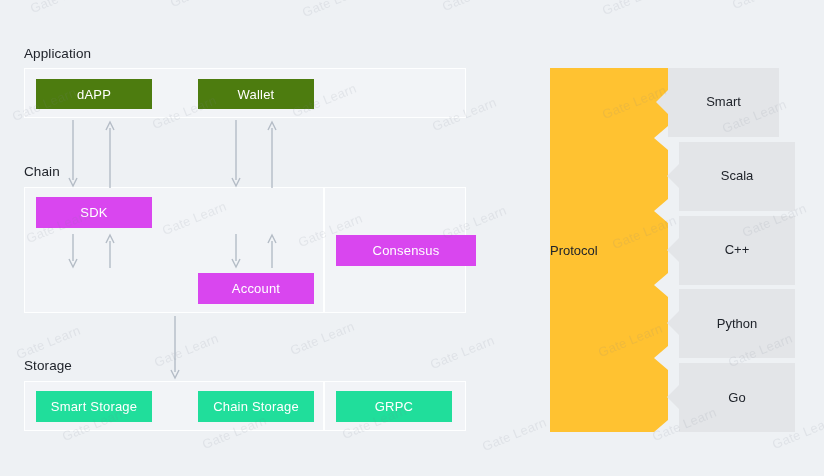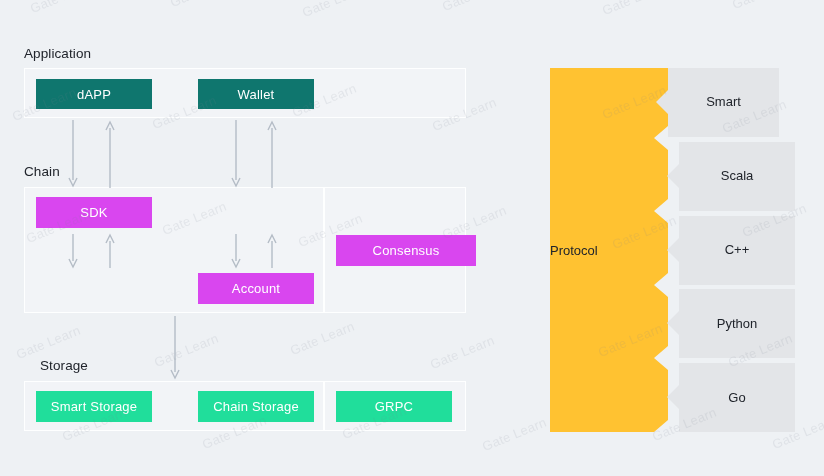--- a/index.html
+++ b/index.html
@@ -63,21 +63,21 @@
     position: absolute;
     display: flex;
     align-items: center;
     justify-content: center;
     font-size: 13px;
     color: #ffffff;
     letter-spacing: 0.2px;
     box-sizing: border-box;
     z-index: 3;
   }
-  .node.blue  { background: #0f766e; }
+  .node.blue  { background: #4d7c0f; }
   .node.red   { background: #d946ef; }
   .node.green { background: #20de9b; }
 
   
   .arrow {
     position: absolute;
     z-index: 2;
   }
   .arrow svg { display: block; overflow: visible; }
 
@@ -236,21 +236,21 @@
     </svg>
   </div>
 
   <div class="arrow" style="left:168px; top:316px;">
     <svg width="14" height="64" viewBox="0 0 14 64">
       <line x1="7" y1="0" x2="7" y2="56" stroke="#b4bcc6" stroke-width="1.4"></line>
       <path d="M3 54 L7 62 L11 54" fill="none" stroke="#b4bcc6" stroke-width="1.4"></path>
     </svg>
   </div>
 
-  <div class="section-label" style="left:40px; top:358px;">Storage</div>
+  <div class="section-label" style="left:24px; top:358px;">Storage</div>
 
   <div class="panel" style="left:24px; top:381px; width:300px; height:50px;"></div>
 
   <div class="panel" style="left:324px; top:381px; width:142px; height:50px;"></div>
 
   <div class="node green" style="left:36px; top:391px; width:116px; height:31px;">
     <span>Smart Storage</span>
   </div>
 
   <div class="node green" style="left:198px; top:391px; width:116px; height:31px;">

